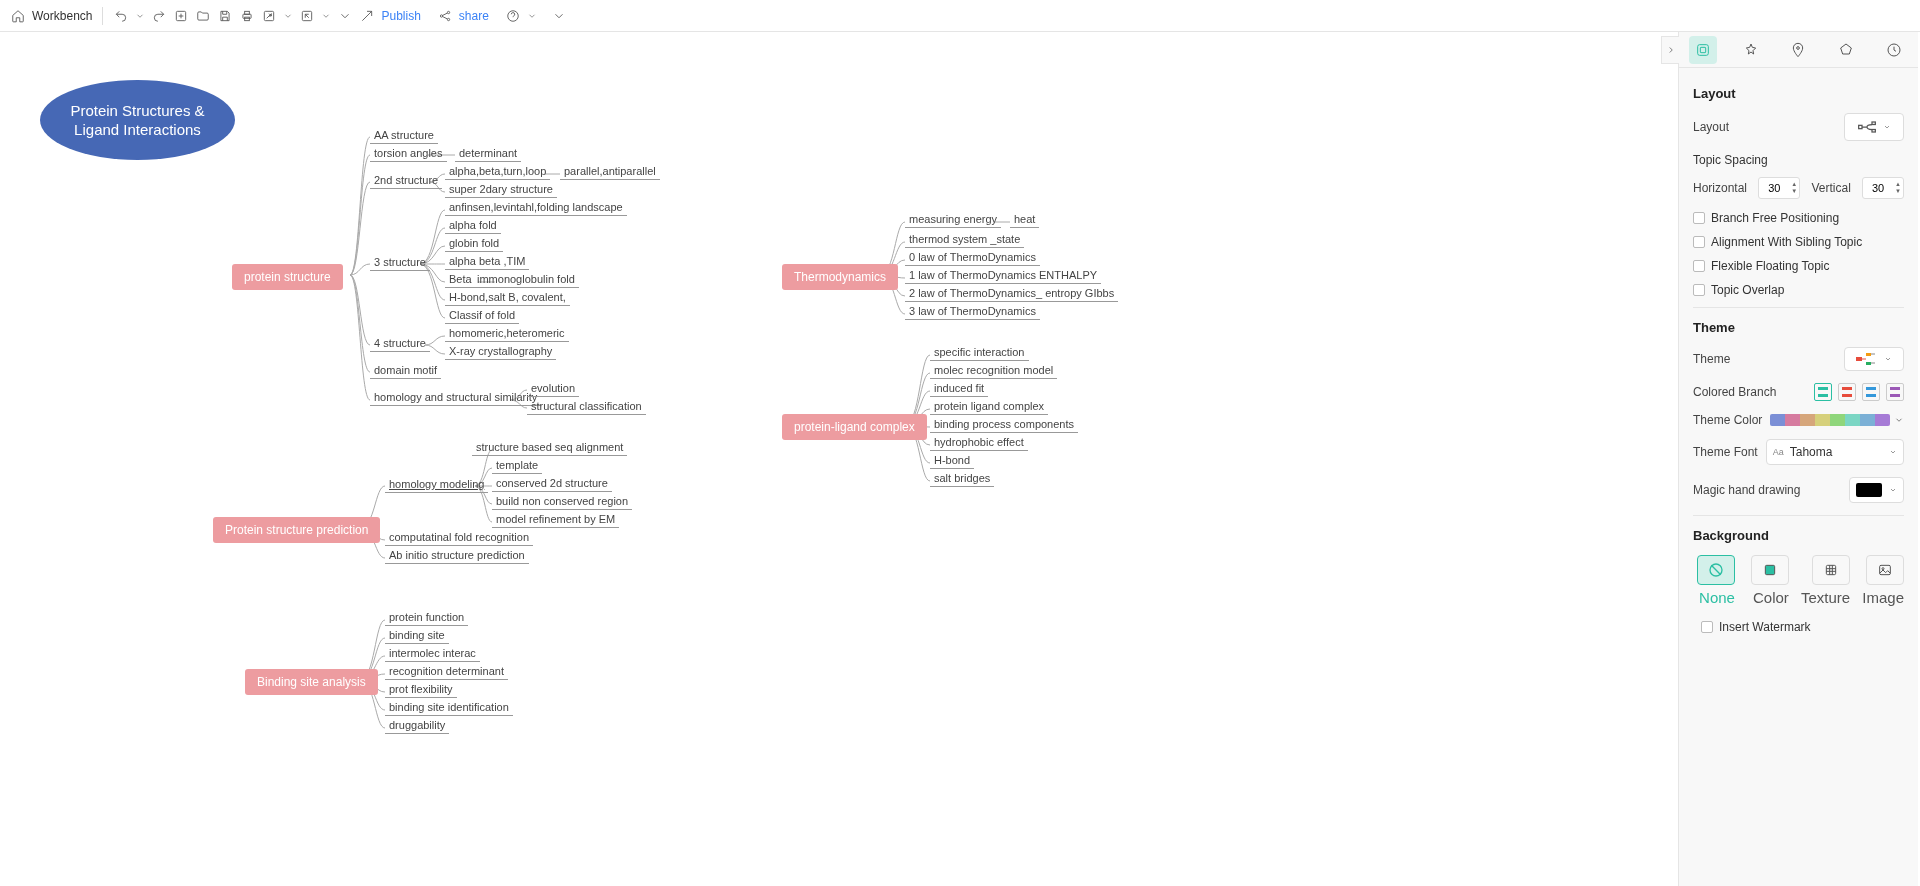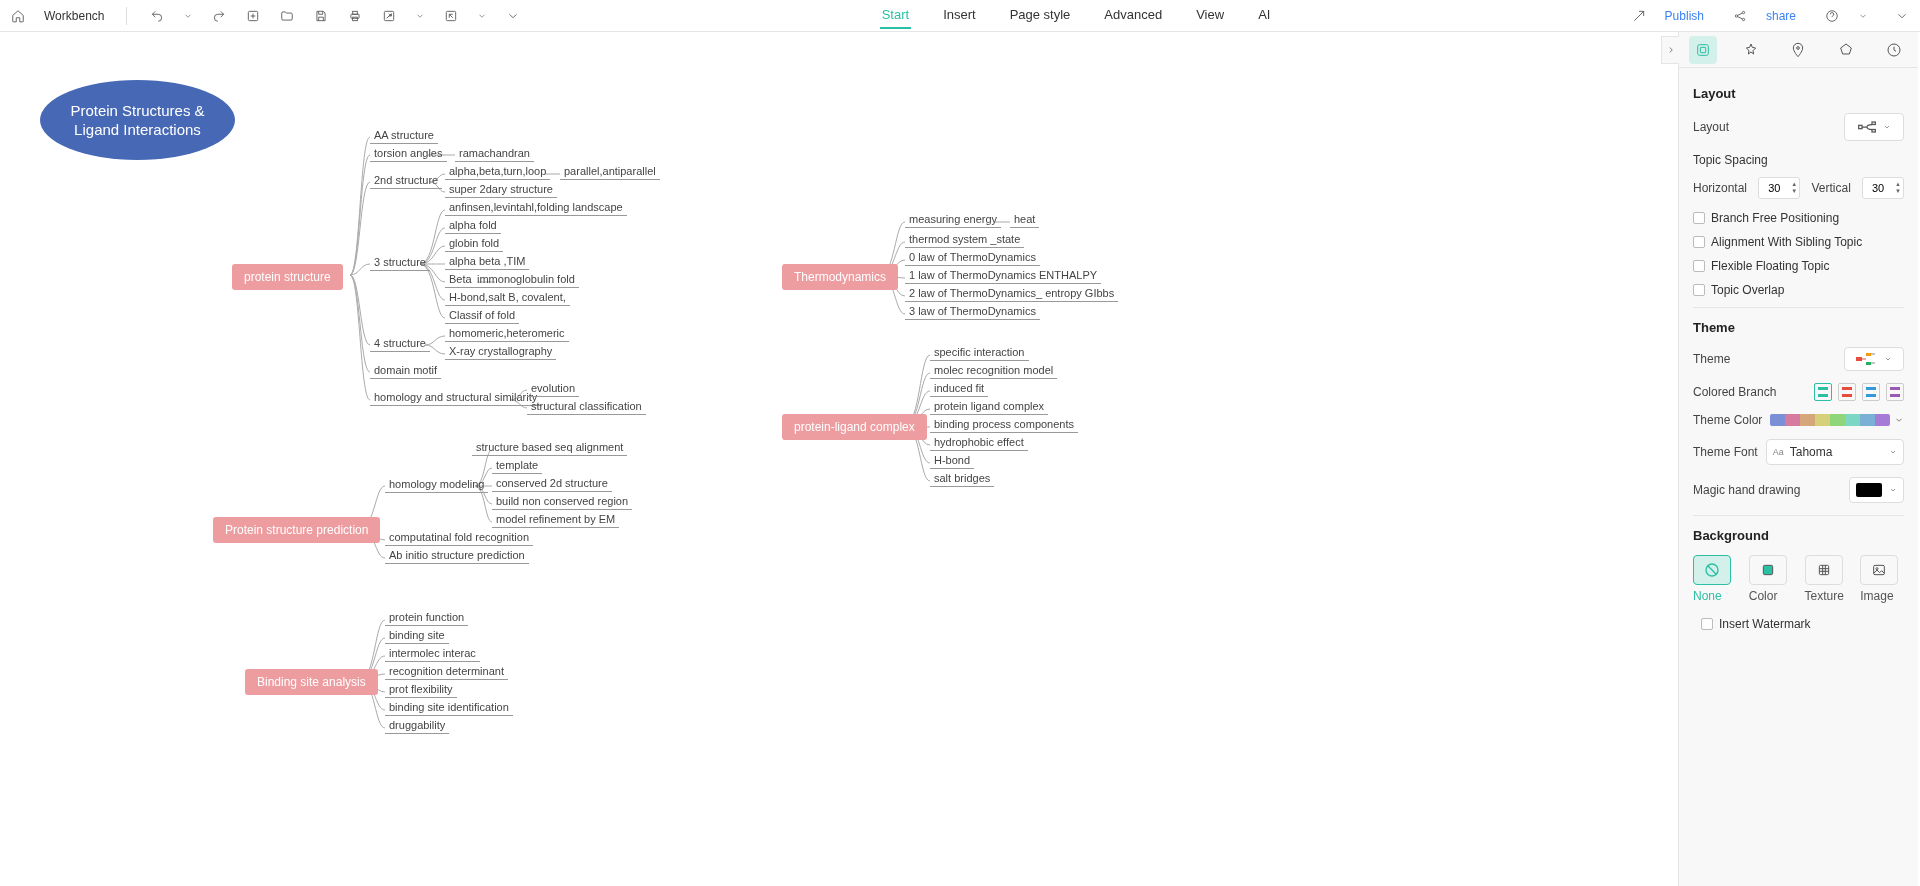--- a/index.html
+++ b/index.html
@@ -1,20 +1,20 @@
 <!DOCTYPE html>
 <html><head>
 <meta charset="utf-8">
 <style>
 * { margin:0; padding:0; box-sizing:border-box; font-family:Tahoma,Arial,sans-serif; }
 body { background:#fff; color:#333; font-size:12px; overflow:hidden; }
 
 
 .topbar { height:32px; display:flex; align-items:center; border-bottom:1px solid #e5e5e5; padding:0 10px; gap:6px; }
-.topbar .left, .topbar .right { display:flex; align-items:center; gap:18px; }
+.topbar .left, .topbar .right { display:flex; align-items:center; gap:6px; }
 .topbar .center { flex:1; display:flex; justify-content:center; gap:30px; }
 .topbar .label { font-size:12px; color:#333; }
 .topbar .divider { width:1px; height:18px; background:#ddd; margin:0 4px; }
 .topbar .ico { width:16px; height:16px; display:flex; align-items:center; justify-content:center; color:#555; cursor:pointer; }
 .topbar .ico svg { width:14px; height:14px; fill:none; stroke:currentColor; stroke-width:1.5; }
 .navtab { font-size:13px; padding:5px 2px; cursor:pointer; color:#333; }
 .navtab.active { color:#2bbfa3; border-bottom:2px solid #2bbfa3; }
 .topbar .rightlabel { font-size:12px; color:#3b82f6; }
 
 
@@ -49,21 +49,21 @@
 .swgrid { display:flex; gap:6px; }
 .swgrid .sw { width:18px; height:18px; border:1px solid #ccc; border-radius:2px; cursor:pointer; position:relative; }
 .swgrid .sw.active { border-color:#2bbfa3; }
 .swgrid .sw::before,.swgrid .sw::after{content:"";position:absolute;background:currentColor;}
 .swgrid .sw::before{top:3px;left:3px;right:3px;height:3px;}
 .swgrid .sw::after{bottom:3px;left:3px;right:3px;height:3px;}
 .colorstrip { flex:1; height:12px; display:flex; margin-left:8px; border-radius:2px; overflow:hidden; }
 .colorstrip span { flex:1; }
 .fontsel, .colorsel { flex:1; margin-left:8px; height:26px; border:1px solid #ddd; border-radius:4px; background:#fff; display:flex; align-items:center; padding:0 6px; gap:6px; cursor:pointer; }
 .bg-opts { display:flex; gap:12px; margin-top:6px; }
-.bg-opt { flex:1; display:flex; flex-direction:column; align-items:flex-start; gap:4px; cursor:pointer; font-size:12px; color:#555; }
+.bg-opt { flex:1; display:flex; flex-direction:column; align-items:flex-end; gap:4px; cursor:pointer; font-size:15px; color:#555; }
 .bg-opt .bgico { width:38px; height:30px; border:1px solid #ddd; border-radius:4px; display:flex; align-items:center; justify-content:center; }
 .bg-opt.active .bgico { background:#d3f0ea; border-color:#2bbfa3; }
 .bg-opt.active { color:#2bbfa3; }
 </style>
 </head>
 <body>
 
 <div class="topbar">
   <div class="left">
     <span class="ico">
@@ -131,28 +131,20 @@
     <span class="ico" style="width:10px;">
         <svg viewBox="0 0 24 24">
           <path d="M6 9l6 6 6-6"></path>
         </svg>
       </span>
     <span class="ico">
         <svg viewBox="0 0 24 24">
           <path d="M6 9l6 6 6-6"></path>
         </svg>
       </span>
-  </div>
-  <div class="center">
-    <span class="navtab active">Start</span>
-    <span class="navtab">Insert</span>
-    <span class="navtab">Page style</span>
-    <span class="navtab">Advanced</span>
-    <span class="navtab">View</span>
-    <span class="navtab">AI</span>
   </div>
   <div class="right">
     <span class="ico">
         <svg viewBox="0 0 24 24">
           <path d="M4 20L20 4M20 4h-8M20 4v8"></path>
         </svg>
       </span>
     <span class="rightlabel">Publish</span>
     <span class="ico" style="margin-left:10px;">
         <svg viewBox="0 0 24 24">
@@ -242,21 +234,21 @@
     <path d="M905 393 C 920 393 920 413 930 413"></path>
     <path d="M905 393 C 920 393 920 431 930 431"></path>
     <path d="M905 393 C 920 393 920 449 930 449"></path>
   </svg>
 
   <div class="central">Protein Structures &amp; Ligand Interactions</div>
 
   <div class="mainnode" style="top:232px;left:232px;">protein structure</div>
   <div class="subnode" style="top:96px;left:370px;">AA structure</div>
   <div class="subnode" style="top:114px;left:370px;">torsion angles</div>
-  <div class="subnode" style="top:114px;left:455px;">ramachandran</div>
+  <div class="subnode" style="top:114px;left:455px;">determinant</div>
   <div class="subnode" style="top:141px;left:370px;">2nd structure</div>
   <div class="subnode" style="top:132px;left:445px;">alpha,beta,turn,loop</div>
   <div class="subnode" style="top:132px;left:560px;">parallel,antiparallel</div>
   <div class="subnode" style="top:150px;left:445px;">super 2dary structure</div>
   <div class="subnode" style="top:223px;left:370px;">3 structure</div>
   <div class="subnode" style="top:168px;left:445px;">anfinsen,levintahl,folding landscape</div>
   <div class="subnode" style="top:186px;left:445px;">alpha fold</div>
   <div class="subnode" style="top:204px;left:445px;">globin fold</div>
   <div class="subnode" style="top:222px;left:445px;">alpha beta ,TIM</div>
   <div class="subnode" style="top:240px;left:445px;">Beta</div>
@@ -265,21 +257,21 @@
   <div class="subnode" style="top:276px;left:445px;">Classif of fold</div>
   <div class="subnode" style="top:304px;left:370px;">4 structure</div>
   <div class="subnode" style="top:294px;left:445px;">homomeric,heteromeric</div>
   <div class="subnode" style="top:312px;left:445px;">X-ray crystallography</div>
   <div class="subnode" style="top:331px;left:370px;">domain motif</div>
   <div class="subnode" style="top:358px;left:370px;">homology and structural similarity</div>
   <div class="subnode" style="top:349px;left:527px;">evolution</div>
   <div class="subnode" style="top:367px;left:527px;">structural classification</div>
 
   <div class="mainnode" style="top:485px;left:213px;">Protein structure prediction</div>
-  <div class="subnode" style="top:445px;left:385px;">homology modeling</div>
+  <div class="subnode" style="top:445px;left:385px;text-decoration:underline;">homology modeling</div>
   <div class="subnode" style="top:408px;left:472px;">structure based seq alignment</div>
   <div class="subnode" style="top:426px;left:492px;">template</div>
   <div class="subnode" style="top:444px;left:492px;">conserved 2d structure</div>
   <div class="subnode" style="top:462px;left:492px;">build non conserved region</div>
   <div class="subnode" style="top:480px;left:492px;">model refinement by EM</div>
   <div class="subnode" style="top:498px;left:385px;">computatinal fold recognition</div>
   <div class="subnode" style="top:516px;left:385px;">Ab initio structure prediction</div>
 
   <div class="mainnode" style="top:637px;left:245px;">Binding site analysis</div>
   <div class="subnode" style="top:578px;left:385px;">protein function</div>

